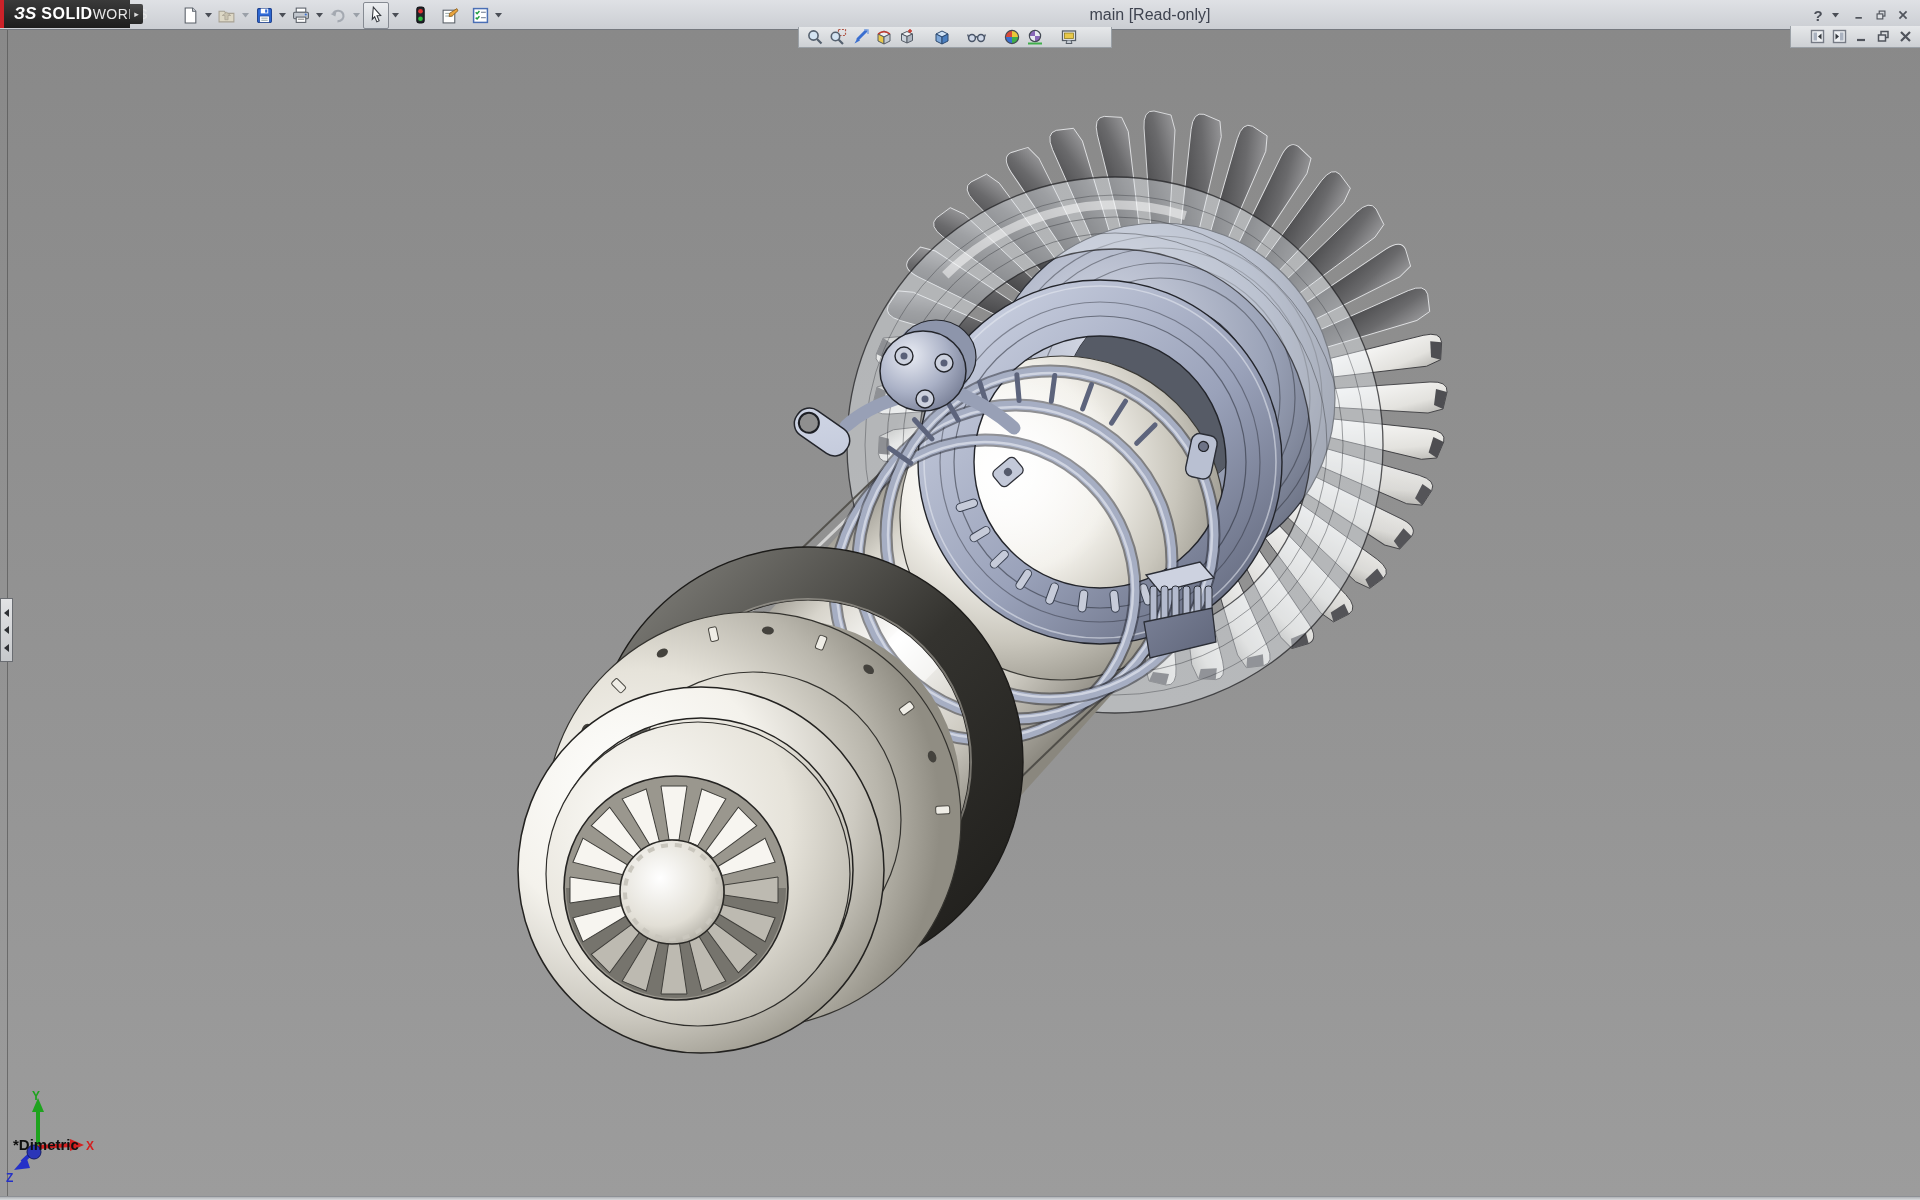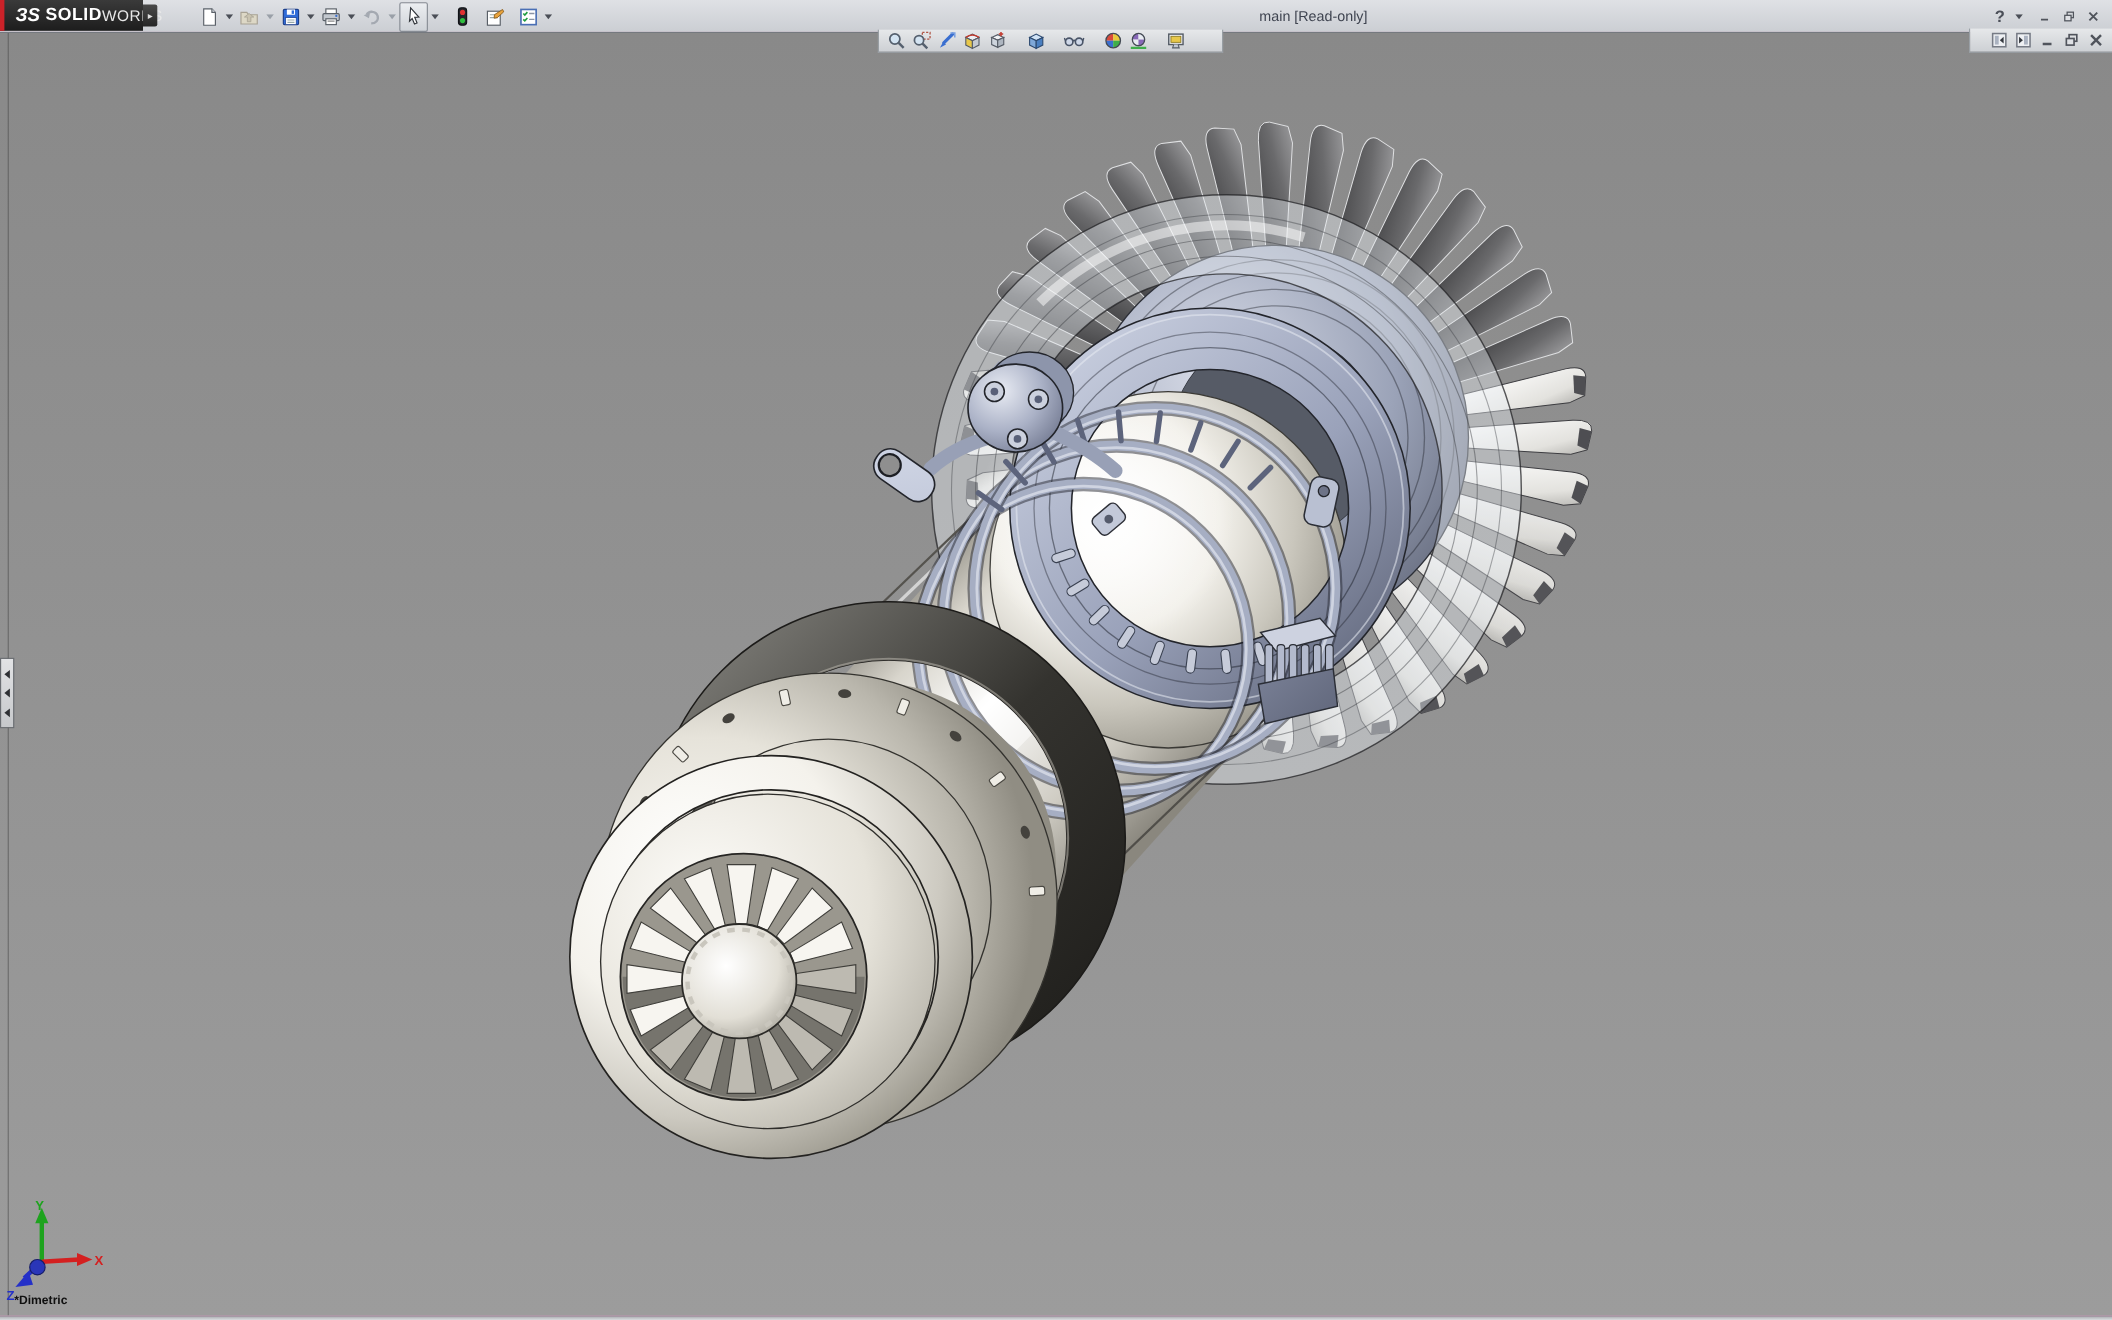--- a/index.html
+++ b/index.html
@@ -1,49 +1,49 @@
 <!DOCTYPE html>
 <html><head>
 <meta charset="utf-8">
 <style>
   html,body{margin:0;padding:0;background:#777;}
   *{box-sizing:border-box;font-family:"Liberation Sans",sans-serif;}
-  #app{position:relative;width:1920px;height:1200px;overflow:hidden;background:#f9a8d4;}
+  #app{position:relative;width:1920px;height:1200px;overflow:hidden;background:#bef264;}
 
   
   .row1{position:absolute;left:0;top:0;width:1920px;height:30px;
         background:linear-gradient(#dfe1e5,#cbced3);border-bottom:1px solid #75797f;}
   .logo{position:absolute;left:0;top:0;width:130px;height:28px;background:linear-gradient(#3a3a3a,#1d1d1d);
         display:flex;align-items:center;color:#fff;}
   .logo-red{position:absolute;left:0;top:0;width:4px;height:28px;background:#cc2229;}
   .logo-glyph{font-style:italic;font-weight:bold;font-size:17px;margin-left:14px;margin-right:5px;}
   .logo-bold{font-weight:bold;font-size:16px;letter-spacing:.5px;}
   .logo-light{font-weight:normal;font-size:14px;letter-spacing:.5px;color:#e8e8e8;}
   .flyout{position:absolute;left:130px;top:4px;width:13px;height:20px;background:linear-gradient(#4a4a4a,#262626);
           color:#ddd;font-size:9px;display:flex;align-items:center;justify-content:center;border-radius:0 2px 2px 0;}
   .tb{position:absolute;left:178px;top:0;height:30px;display:flex;align-items:center;}
   .tbtn{border:none;background:transparent;width:24px;height:24px;padding:2px;display:flex;align-items:center;justify-content:center;}
   .tbtn.active{border:1px solid #868b93;background:linear-gradient(#eceef1,#cfd3d8);height:27px;width:26px;border-radius:2px;}
   .dd{width:13px;height:24px;display:flex;align-items:center;justify-content:center;}
   .gap{width:6px;}
-  .title{position:absolute;left:1064px;top:0;width:260px;height:30px;line-height:30px;text-align:center;
-         font-size:13px;color:#3f4450;}
+  .title{position:absolute;left:1020px;top:0;width:260px;height:30px;line-height:30px;text-align:center;
+         font-size:16px;color:#3f4450;}
   .winctl{position:absolute;right:6px;top:0;height:30px;display:flex;align-items:center;}
   .wbtn{border:none;background:transparent;width:22px;height:24px;display:flex;align-items:center;justify-content:center;color:#4b4f58;}
   .help-glyph{font-size:15px;font-weight:bold;color:#4b4f58;}
 
   
   .viewport{position:absolute;left:0;top:30px;width:1920px;height:1166px;overflow:hidden;
             background:linear-gradient(#898989,#9c9c9c);}
   #engine{position:absolute;left:0;top:0;}
   .vline{position:absolute;left:7px;top:0;width:1px;height:1166px;background:rgba(70,70,70,.55);}
   .splitter{position:absolute;left:0;top:568px;width:13px;height:64px;background:linear-gradient(#e2e3e5,#c6c8cb);
             border:1px solid #6a6d72;display:flex;flex-direction:column;align-items:center;justify-content:space-evenly;}
   .tri-l{width:0;height:0;border-top:4px solid transparent;border-bottom:4px solid transparent;border-right:5px solid #2e3034;}
-  .viewlabel{position:absolute;left:13px;top:1146px;font-size:11px;font-weight:bold;color:#101010;}
+  .viewlabel{position:absolute;left:13px;top:1106px;font-size:15px;font-weight:bold;color:#101010;}
   .triad{position:absolute;left:0;top:1060px;}
 
   
   .hud{position:absolute;left:798px;top:27px;width:314px;height:21px;background:linear-gradient(#e6e8ea,#cdd0d4);
        border:1px solid #9aa0a6;border-top:none;display:flex;align-items:center;padding:0 4px;z-index:5;}
   .hbtn{border:none;background:transparent;width:23px;height:20px;display:flex;align-items:center;justify-content:center;padding:0;}
   .hgap{width:12px;}
   
   .docctl{position:absolute;right:0;top:26px;width:130px;height:22px;background:linear-gradient(#e6e8ea,#cdd0d4);
           border-left:1px solid #9aa0a6;border-bottom:1px solid #9aa0a6;display:flex;align-items:center;justify-content:flex-end;

